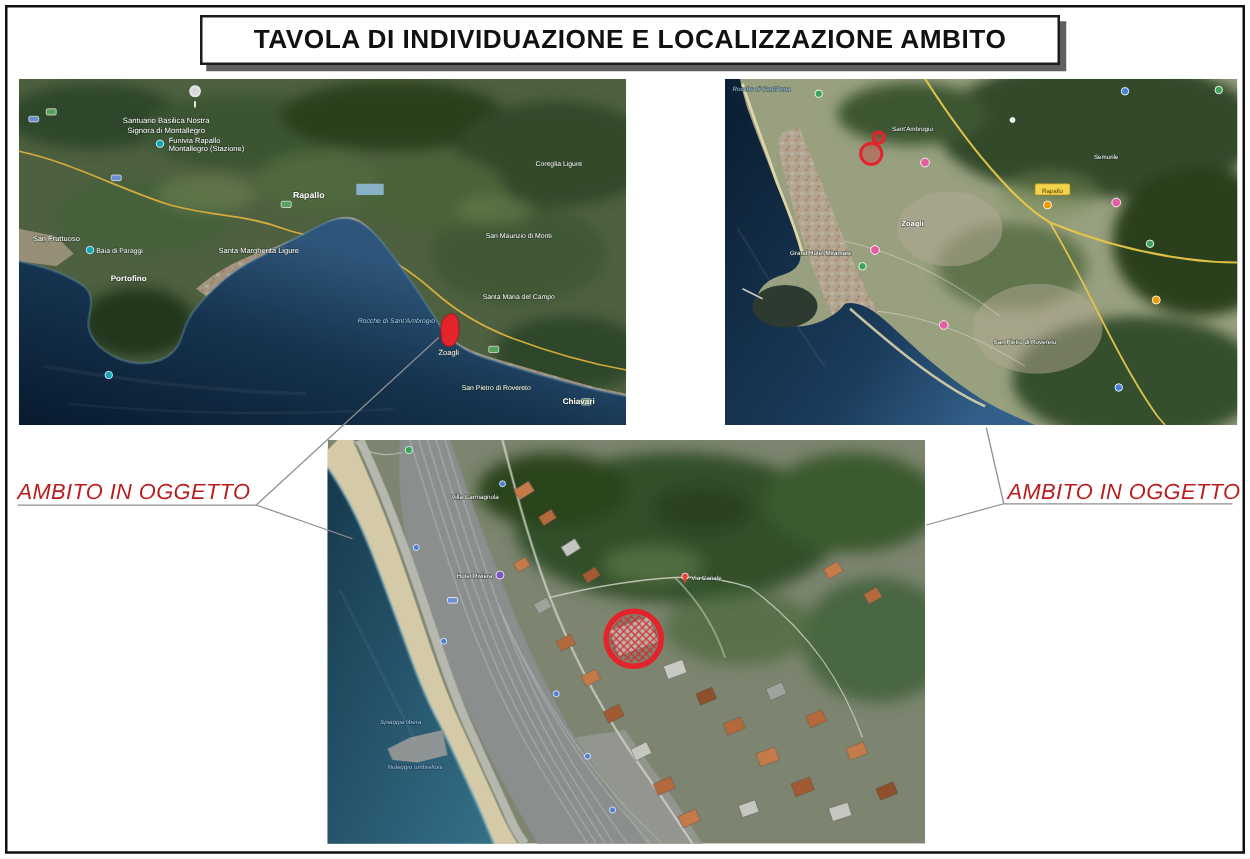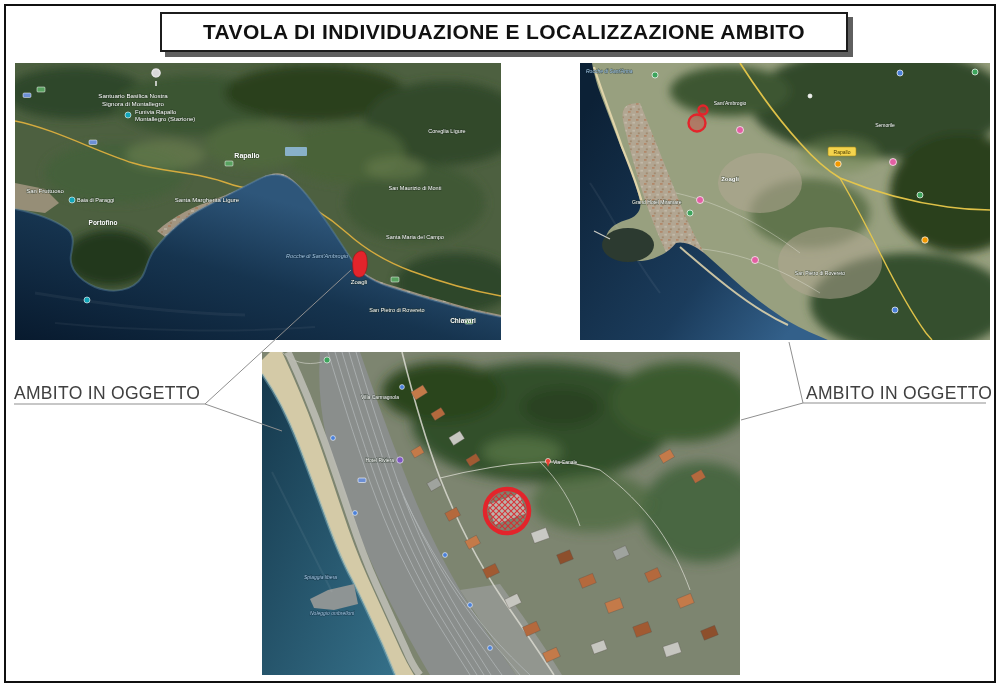--- a/index.html
+++ b/index.html
@@ -8,21 +8,21 @@
   .page-border{position:absolute;left:4px;top:4px;right:4px;bottom:4px;
         border:2.5px solid #101010;pointer-events:none;}
   .title-box{position:absolute;left:160px;top:12px;width:684px;height:36px;
         background:#ffffff;border:2px solid #1c1c1c;box-shadow:5px 5px 0 0 #5f5f5f;
         display:flex;align-items:center;justify-content:center;}
   .title-box span{font-size:21px;font-weight:600;letter-spacing:.4px;color:#111;}
   .map{position:absolute;overflow:hidden;}
   #map-overview{left:15px;top:63px;width:486px;height:277px;}
   #map-town{left:580px;top:63px;width:410px;height:277px;}
   #map-site{left:262px;top:352px;width:478px;height:323px;}
-  .ambito-label{position:absolute;font-size:17.5px;color:#404040;letter-spacing:.3px;white-space:nowrap;}
+  .ambito-label{position:absolute;font-size:17.5px;color:#b91c1c;letter-spacing:.3px;white-space:nowrap;font-style:italic;}
   #ambito-left{left:14px;top:383px;}
   #ambito-right{left:806px;top:383px;}
   svg{display:block;}
   .lbl{fill:#ffffff;stroke:#1e2c1e;stroke-width:1px;stroke-opacity:.55;paint-order:stroke;
        font-family:"Liberation Sans",sans-serif;}
   .sea-lbl{fill:#a9cce9;stroke:#0c2233;stroke-width:.9px;stroke-opacity:.55;paint-order:stroke;
        font-family:"Liberation Sans",sans-serif;font-style:italic;}
   .overlay{position:absolute;left:0;top:0;pointer-events:none;}
 </style>
 </head>

